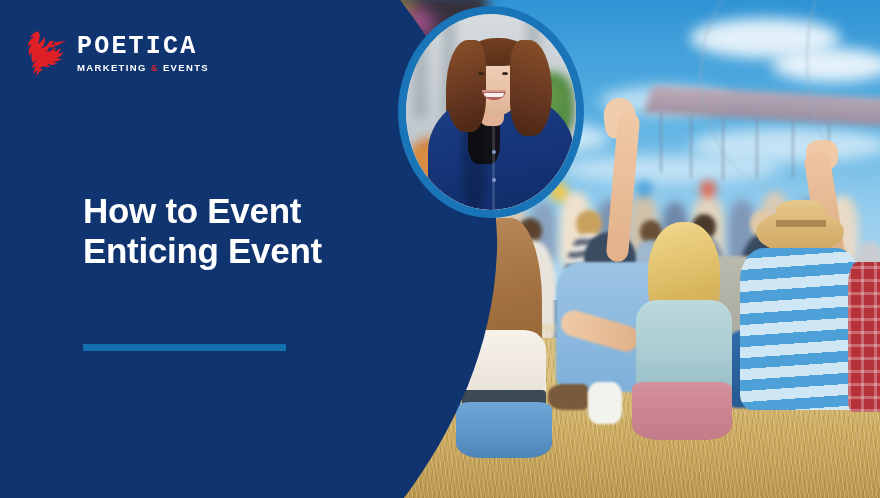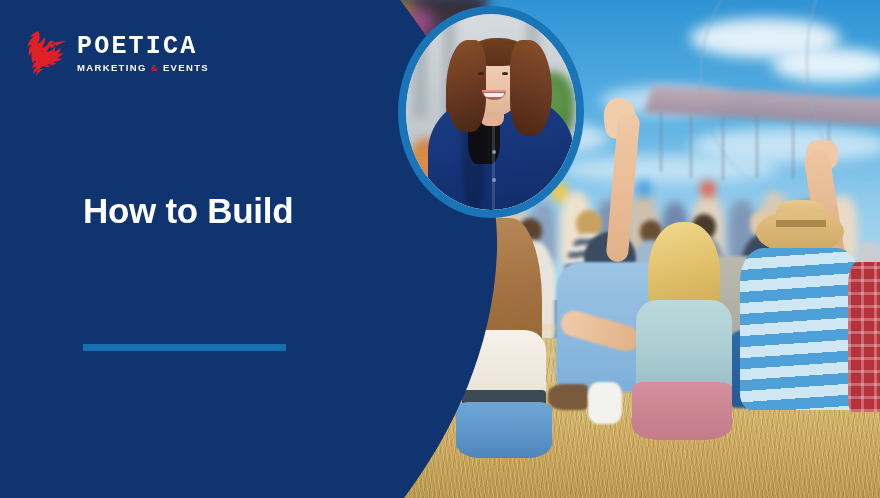--- a/index.html
+++ b/index.html
@@ -606,21 +606,22 @@
       </g>
       <circle cx="28.9" cy="13.6" r="1.05" fill="#0f3470"></circle>
     </svg>
     <div class="logo-text">
       <div class="logo-word">POETICA</div>
       <div class="logo-sub"><span>MARKETING </span><span class="logo-amp">&amp;</span><span> EVENTS</span></div>
     </div>
   </div>
 
   <h1 class="headline">
-    <span class="ln">How to Build</span>
+    <span class="ln">How to Event</span>
+    <span class="ln">Enticing Event</span>
   </h1>
 
   <div class="accent-bar"></div>
 
   <div class="portrait">
     <div class="portrait-inner">
       <div class="pbg"></div>
       <div class="pbg-col" style="left:6px;top:8px;width:16px;height:96px;"></div>
       <div class="pbg-col" style="left:36px;top:4px;width:14px;height:100px;"></div>
       <div class="pbg-col" style="left:120px;top:6px;width:14px;height:92px;"></div>

